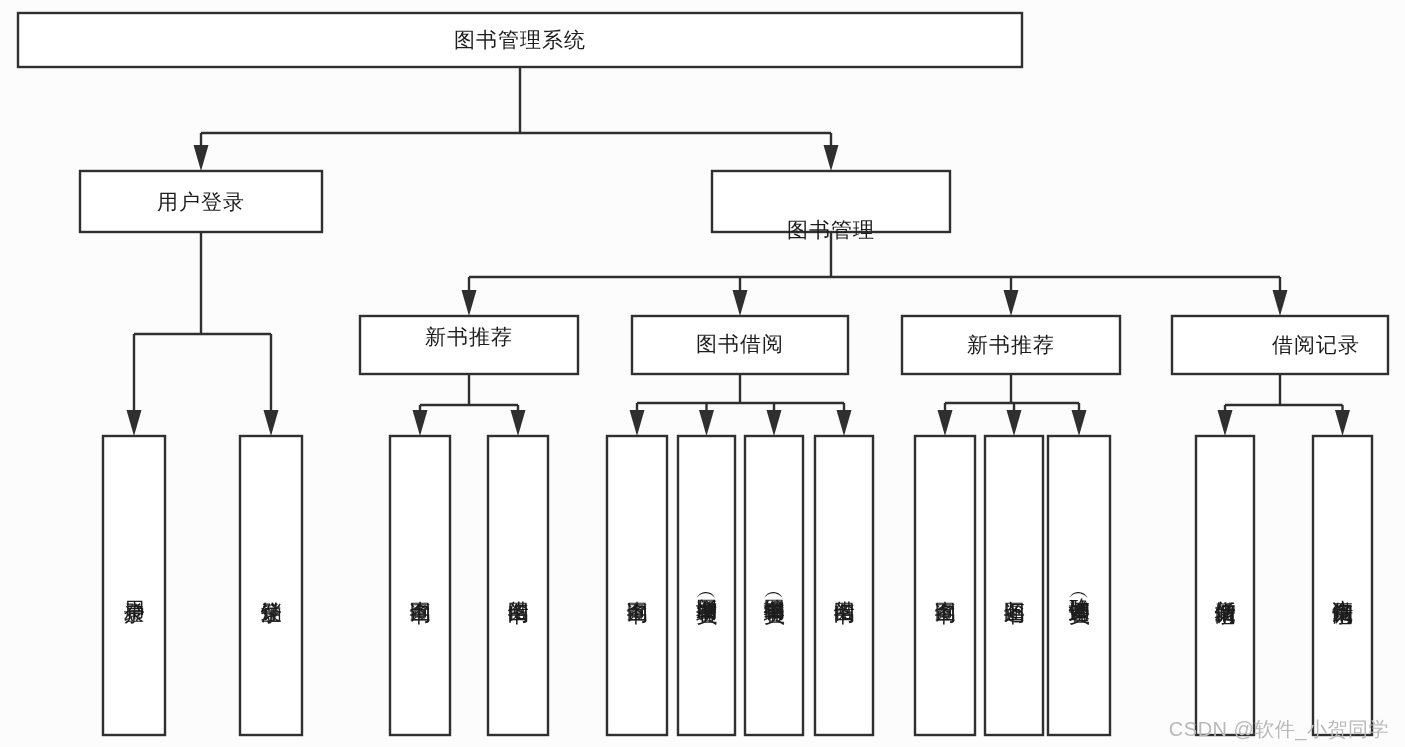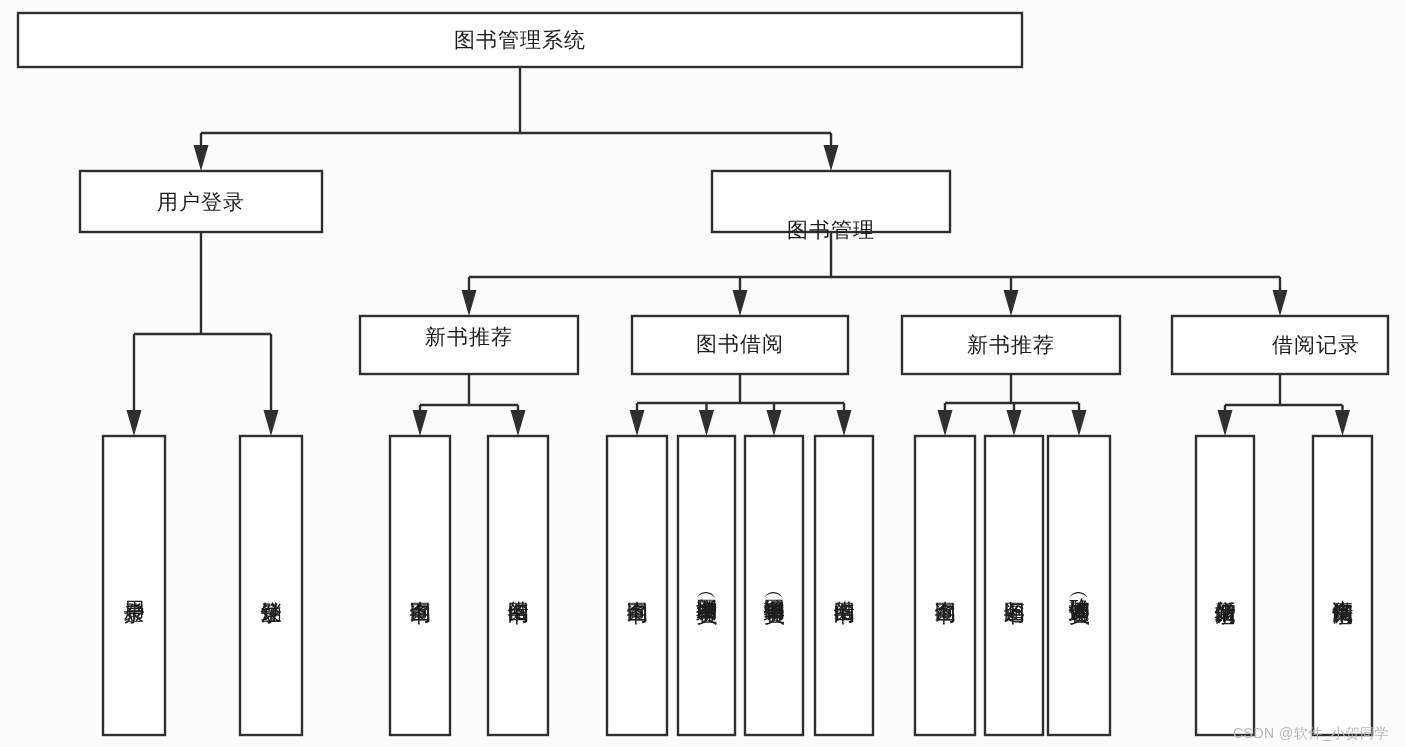--- a/index.html
+++ b/index.html
@@ -62,21 +62,21 @@
     font-size: 21px;
     color: #1d1d1d;
     letter-spacing: 1px;
     pointer-events: none;
     white-space: nowrap;
   }
   .watermark {
     position: absolute;
     right: 16px;
     bottom: 4px;
-    font-size: 14px;
+    font-size: 20px;
     color: #b9b9b9;
     font-family: "Liberation Sans", "DejaVu Sans", sans-serif;
     letter-spacing: 0.5px;
     pointer-events: none;
     white-space: nowrap;
   }
 </style>
 </head>
 <body>
 

